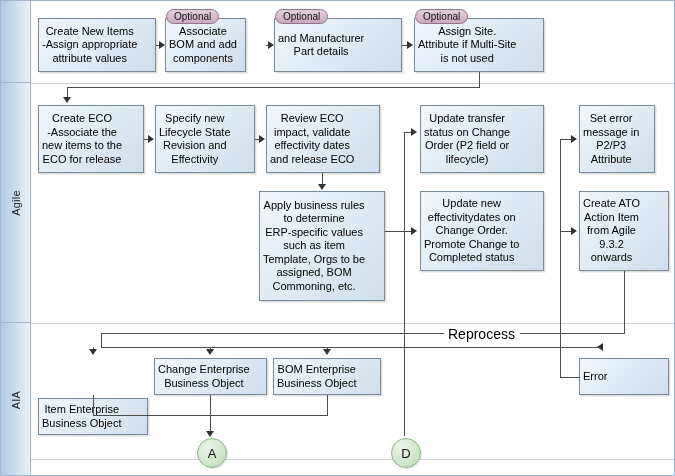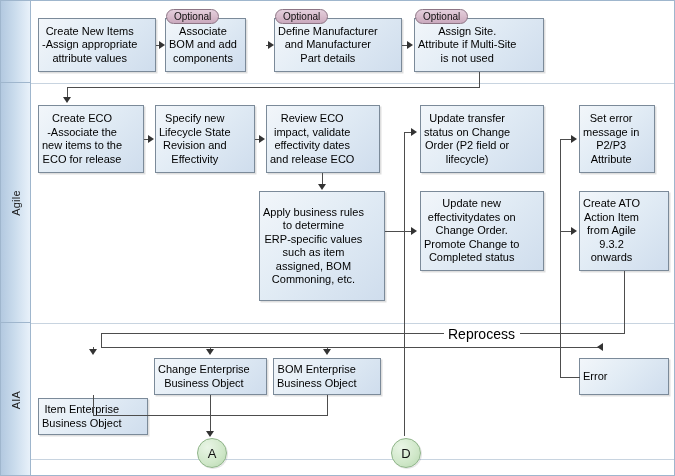--- a/index.html
+++ b/index.html
@@ -119,21 +119,20 @@
     <span>
       <span>Associate</span>
       <span>BOM and add</span>
       <span>components</span>
     </span>
   </div>
 
   <div class="pill" style="left:274px;top:8px;">Optional</div>
   <div class="node" style="left:273px;top:17px;width:128px;height:54px;">
     <span>
-      <span>Define  Manufacturer</span>
       <span>and Manufacturer</span>
       <span>Part details</span>
     </span>
   </div>
 
   <div class="pill" style="left:414px;top:8px;">Optional</div>
   <div class="node" style="left:413px;top:17px;width:130px;height:54px;">
     <span>
       <span>Assign Site.</span>
       <span>Attribute if Multi-Site</span>
@@ -214,20 +213,21 @@
   <div class="ln lnv" style="left:559px;top:138px;width:1px;height:198px;"></div>
   <div class="ln lnh" style="left:559px;top:138px;width:12px;"></div>
   <div class="arw arw-r" style="left:570px;top:134px;"></div>
 
   <div class="node" style="left:258px;top:190px;width:126px;height:110px;">
     <span>
       <span>Apply business rules</span>
       <span>to determine</span>
       <span>ERP-specific values</span>
       <span>such as item</span>
+      <span>Template, Orgs to be</span>
       <span>assigned, BOM</span>
       <span>Commoning, etc.</span>
     </span>
   </div>
 
   <div class="ln lnv" style="left:321px;top:172px;width:1px;height:12px;"></div>
   <div class="arw arw-d" style="left:317px;top:183px;"></div>
 
   <div class="node" style="left:419px;top:190px;width:124px;height:80px;">
     <span>

